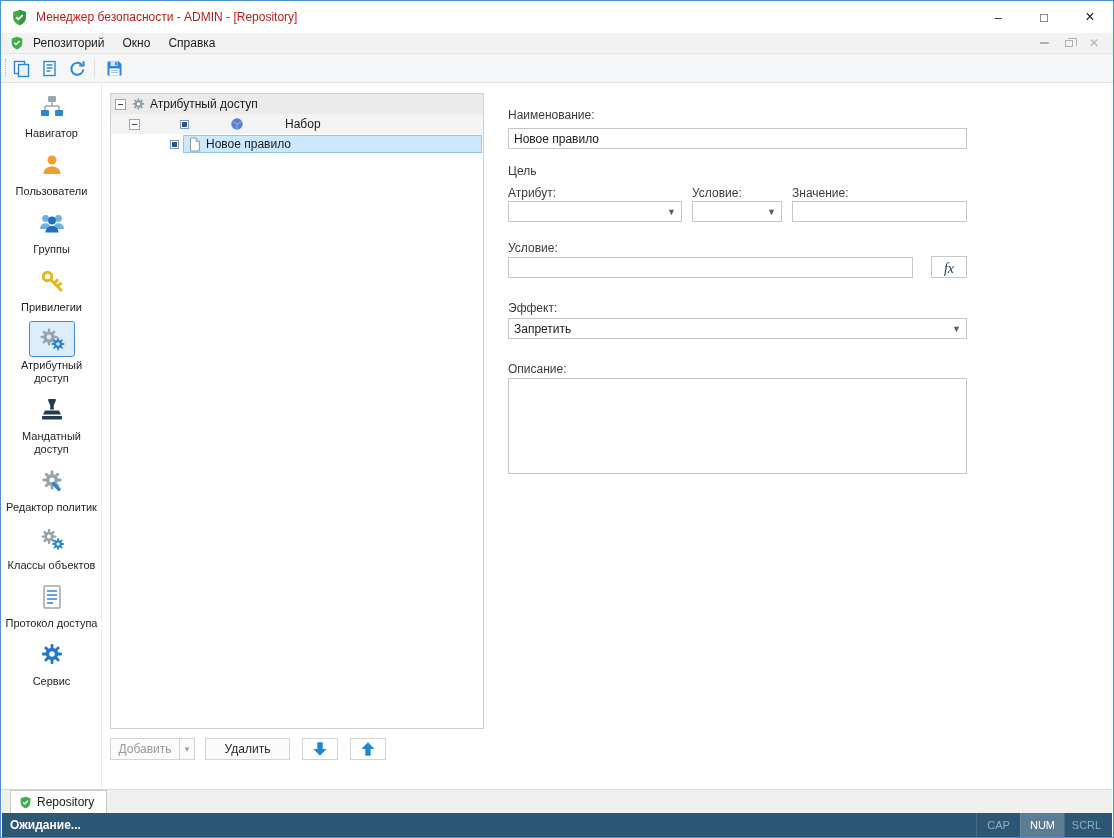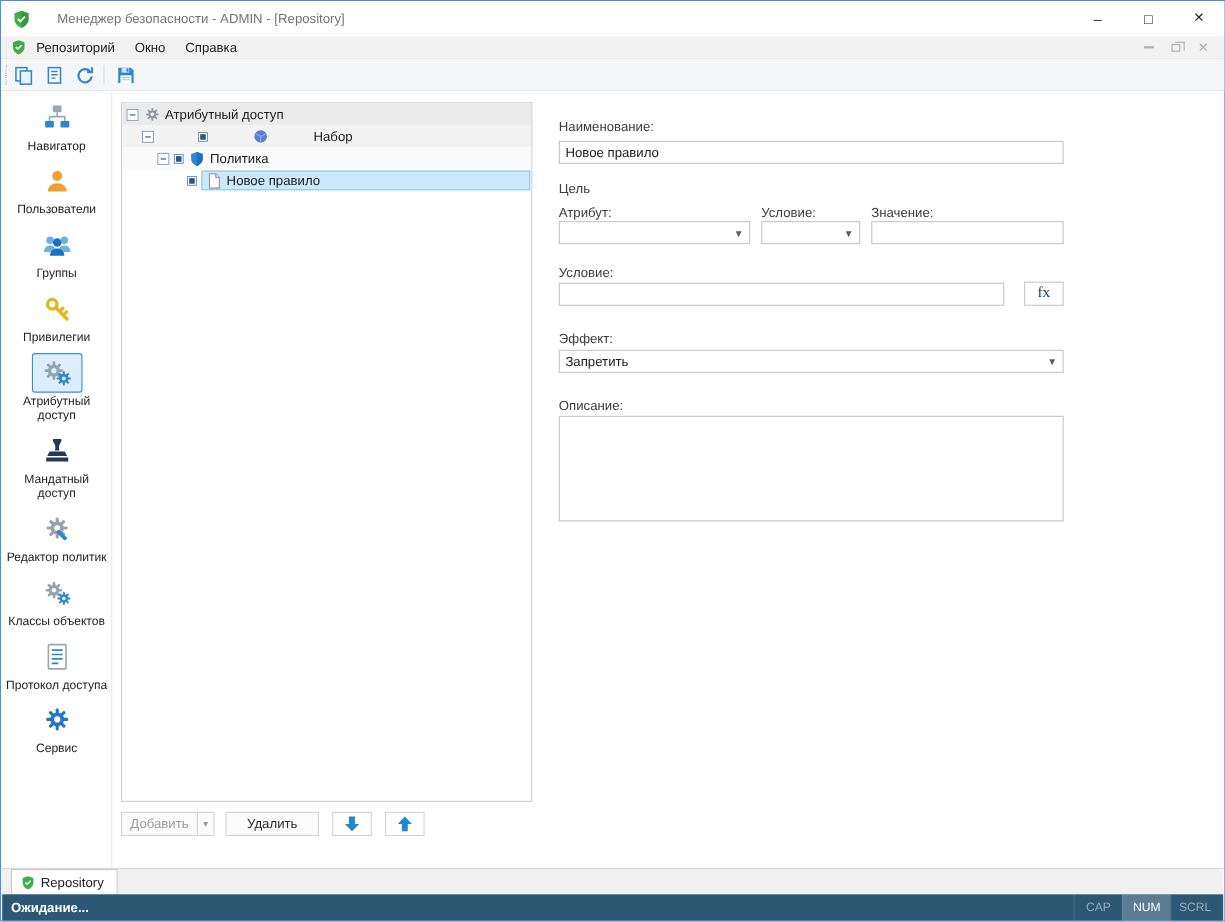--- a/index.html
+++ b/index.html
@@ -2,21 +2,21 @@
 <html><head>
 <meta charset="utf-8">
 <style>
   * { margin:0; padding:0; box-sizing:border-box; }
   html,body { width:1114px; height:838px; font-family:"Liberation Sans", sans-serif; font-size:12px; background:#fff; overflow:hidden; }
   .window { position:relative; width:1114px; height:838px; border:1px solid #4a90d2; background:#fff; }
 
   
   .titlebar { position:absolute; top:0; left:0; right:0; height:32px; background:#fff; display:flex; align-items:center; }
   .app-icon { width:17px; height:17px; margin-left:10px; flex:none; }
-  .title-text { margin-left:24px; color:#737373; font-size:12px; }
+  .title-text { margin-left:8px; color:#b91c1c; font-size:12px; }
   .win-controls { margin-left:auto; display:flex; height:32px; }
   .win-btn { width:46px; height:32px; display:flex; align-items:center; justify-content:center; color:#222; font-size:13px; cursor:default; }
   .win-btn.close { font-size:16px; }
 
   
   .menubar { position:absolute; top:32px; left:0; right:0; height:21px; background:#f2f2f2; display:flex; align-items:center; border-bottom:1px solid #e6e6e6; }
   .menu-appicon { width:14px; height:14px; margin-left:9px; flex:none; }
   .menu-item { padding:2px 9px; color:#222; }
   .mdi-controls { margin-left:auto; display:flex; align-items:center; gap:16px; margin-right:14px; color:#a9a9a9; }
   .mdi-min { width:9px; height:2px; background:#b0b0b0; }
@@ -65,21 +65,21 @@
   .split-arrow { width:16px; color:#9a9a9a; font-size:9px; }
   .btn-delete { width:85px; margin-left:10px; }
   .btn-arrow { width:36px; margin-left:12px; background:#fff; }
 
   
   .form { position:absolute; left:406px; top:0; width:459px; height:520px; }
   .form .flabel { position:absolute; left:0; font-size:12px; color:#3c3c3c; }
   .tinput { position:absolute; height:21px; border:1px solid #c6c6c6; background:#fff; font-family:"Liberation Sans",sans-serif; font-size:12px; color:#1b1b1b; padding:0 5px; outline:none; }
   .combo { position:absolute; height:21px; border:1px solid #c6c6c6; background:#fff; display:flex; align-items:center; padding-left:5px; font-size:12px; color:#1b1b1b; }
   .combo .carr { margin-left:auto; margin-right:5px; font-size:9px; color:#5c5c5c; }
-  .fx-btn { position:absolute; height:22px; width:36px; border:1px solid #c6c6c6; background:#fff; display:flex; align-items:center; justify-content:center; font-family:"Liberation Serif",serif; font-size:14px; color:#16365c; }
+  .fx-btn { position:absolute; height:22px; width:36px; border:1px solid #c6c6c6; background:#fff; display:flex; align-items:flex-end; justify-content:center; font-family:"Liberation Serif",serif; font-style:italic; font-size:14px; color:#16365c; }
   .desc-area { position:absolute; border:1px solid #c6c6c6; background:#fff; resize:none; font-family:"Liberation Sans",sans-serif; font-size:12px; padding:4px; outline:none; }
 
   
   .tabstrip { position:absolute; left:1px; right:1px; bottom:24px; height:24px; background:#f0f0f0; border-top:1px solid #d8d8d8; display:flex; align-items:flex-end;margin-top:28px; }
   .tab { height:23px; margin-left:8px; background:#fff; border:1px solid #c9c9c9; border-bottom:none; display:flex; align-items:center; padding:0 12px 0 8px; gap:5px; font-size:12px; color:#222; }
 
   
   .statusbar { position:absolute; left:1px; right:1px; bottom:0; height:24px; background:#2d5875; display:flex; align-items:center; color:#fff; }
   .status-text { margin-left:8px; font-size:12px;font-weight:bold; }
   .key-states { margin-left:auto; display:flex; height:24px; margin-right:4px; }
@@ -347,31 +347,20 @@
           <span class="cbx"></span>
           <span class="tico">
             <svg width="14" height="14" viewBox="0 0 16 16">
                 <circle cx="8" cy="8" r="6.5" fill="#5a7fd0"></circle>
                 <path d="M3 5.5 L8 8 L13 5.5 M8 8 V14.5" stroke="#8fb0ee" stroke-width="1.2" fill="none"></path>
               </svg>
           </span>
           <span>Набор</span>
         </div>
 
-        <div class="trow band3" style="padding-left:32px;">
-          <span class="expander"></span>
-          <span class="cbx"></span>
-          <span class="tico">
-            <svg width="14" height="15" viewBox="0 0 16 16">
-                <path d="M8 0.8 L14 2.8 V7.6 C14 11.6 11.2 14.2 8 15.3 C4.8 14.2 2 11.6 2 7.6 V2.8 Z" fill="#2e86d2"></path>
-                <path d="M8 0.8 L14 2.8 V7.6 C14 11.6 11.2 14.2 8 15.3 Z" fill="#2270b5"></path>
-              </svg>
-          </span>
-          <span>Политика</span>
-        </div>
 
         <div class="trow" style="padding-left:46px;">
           <span class="t-spacer"></span>
           <span class="cbx"></span>
           <div class="sel-region">
             <span class="tico">
               <svg width="13" height="15" viewBox="0 0 16 18">
                   <path d="M3 1 h7 l4 4 v12 h-11 z" fill="#fff" stroke="#8a959e" stroke-width="1.2"></path>
                   <path d="M10 1 v4 h4" fill="#e8eef3" stroke="#8a959e" stroke-width="1.2"></path>
                 </svg>

